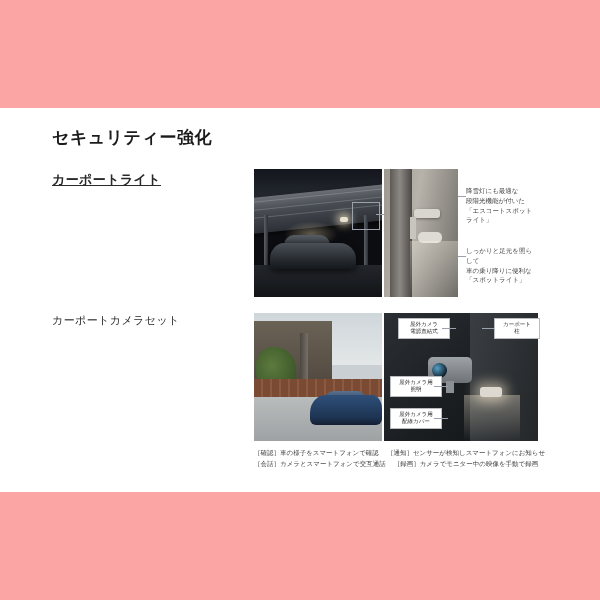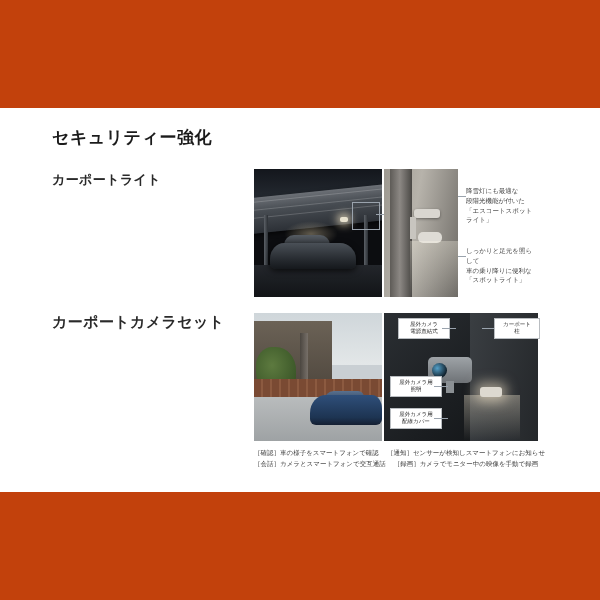--- a/index.html
+++ b/index.html
@@ -10,21 +10,21 @@
     width: 600px;
     height: 600px;
     background: #ffffff;
     font-family: "Liberation Sans", sans-serif;
     overflow: hidden;
   }
   .page {
     position: relative;
     width: 600px;
     height: 600px;
-    background: #c2410c;
+    background: #fca5a5;
   }
   .content {
     position: absolute;
     left: 0;
     top: 108px;
     width: 600px;
     height: 384px;
     background: #ffffff;
   }
   .page-title {
@@ -39,39 +39,40 @@
 
   
   .sec1-title {
     position: absolute;
     left: 52px;
     top: 63px;
     font-size: 13px;
     font-weight: bold;
     color: #2a2a2a;
     letter-spacing: 0.4px;
+    text-decoration: underline;
   }
   .sec1-body {
     position: absolute;
     left: 52px;
     top: 85px;
     width: 196px;
     font-size: 10.5px;
     line-height: 1.62;
     color: #333333;
     letter-spacing: 0.1px;
   }
 
   
   .sec2-title {
     position: absolute;
     left: 52px;
     top: 205px;
-    font-size: 15px;
-    font-weight: bold;
+    font-size: 11px;
+    font-weight: normal;
     color: #2a2a2a;
     letter-spacing: 0.4px;
   }
   .sec2-body {
     position: absolute;
     left: 52px;
     top: 227px;
     width: 196px;
     font-size: 10.5px;
     line-height: 1.62;

